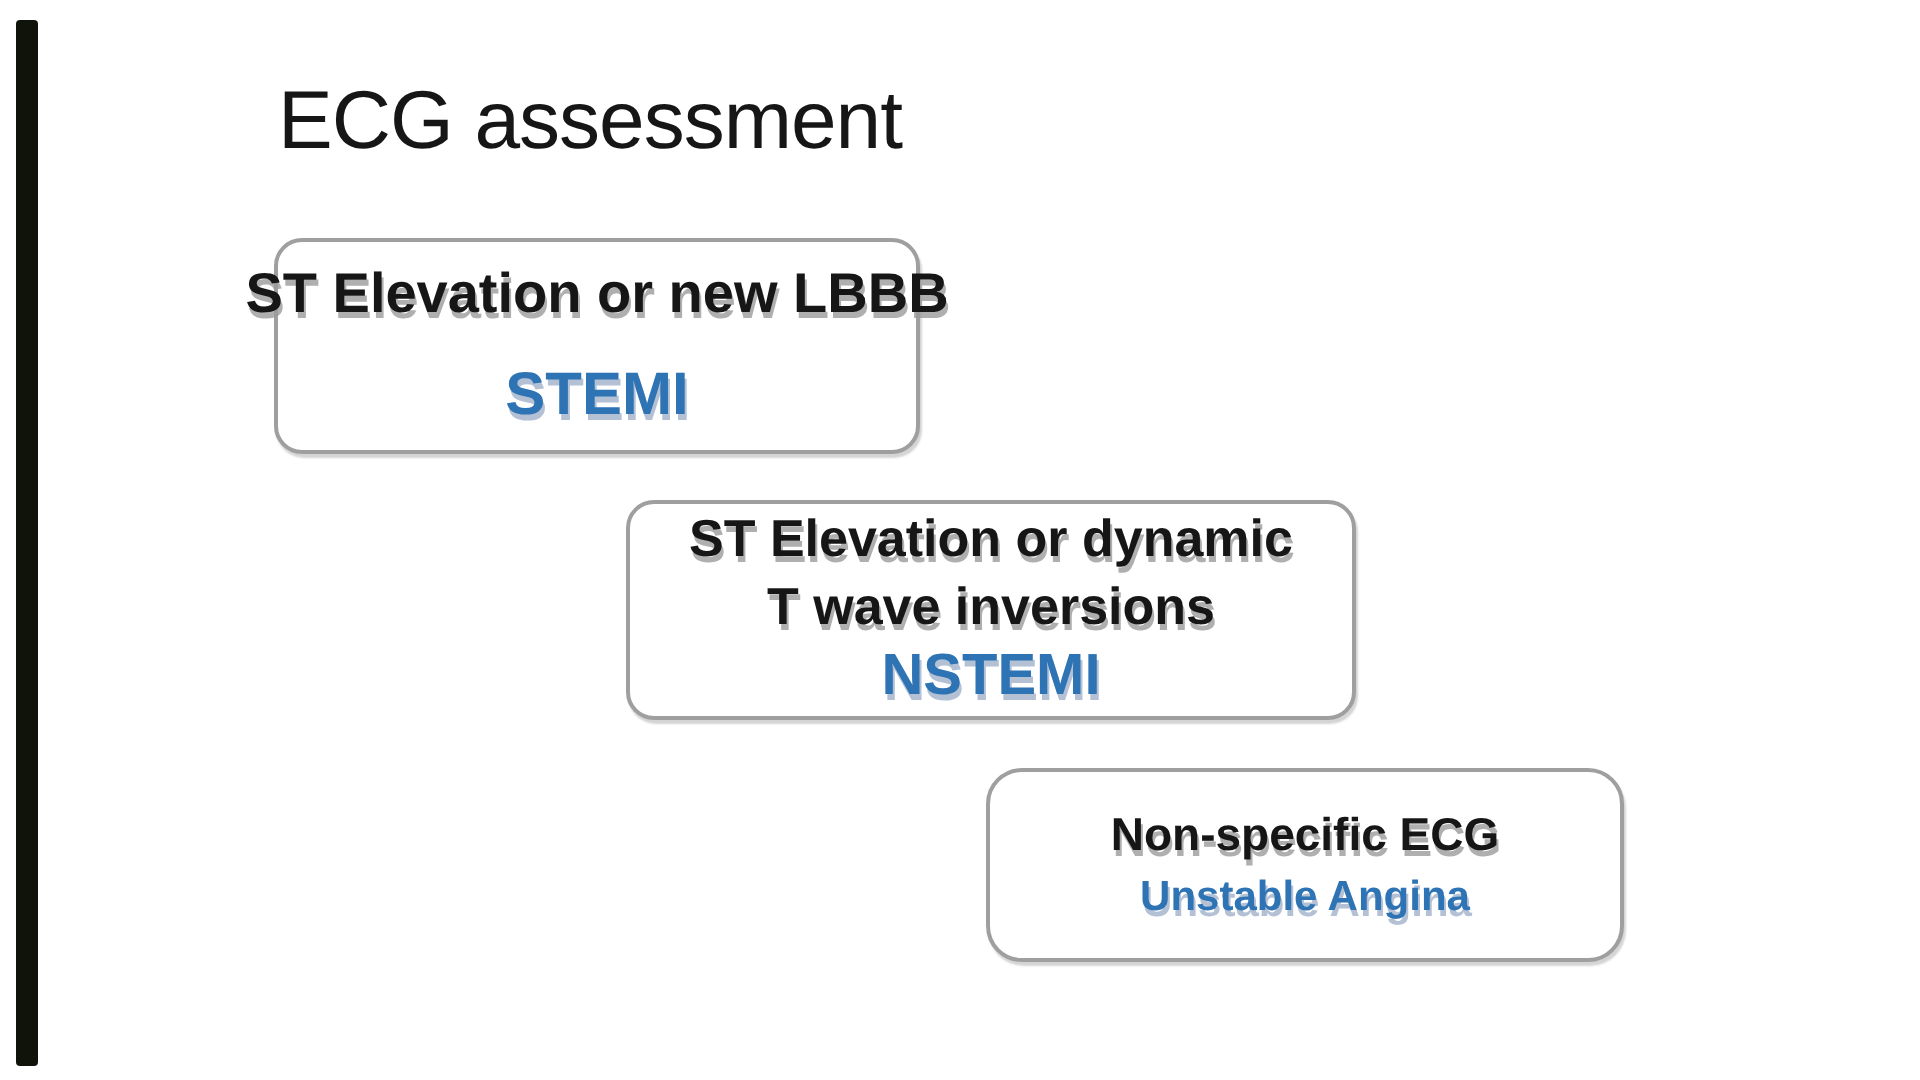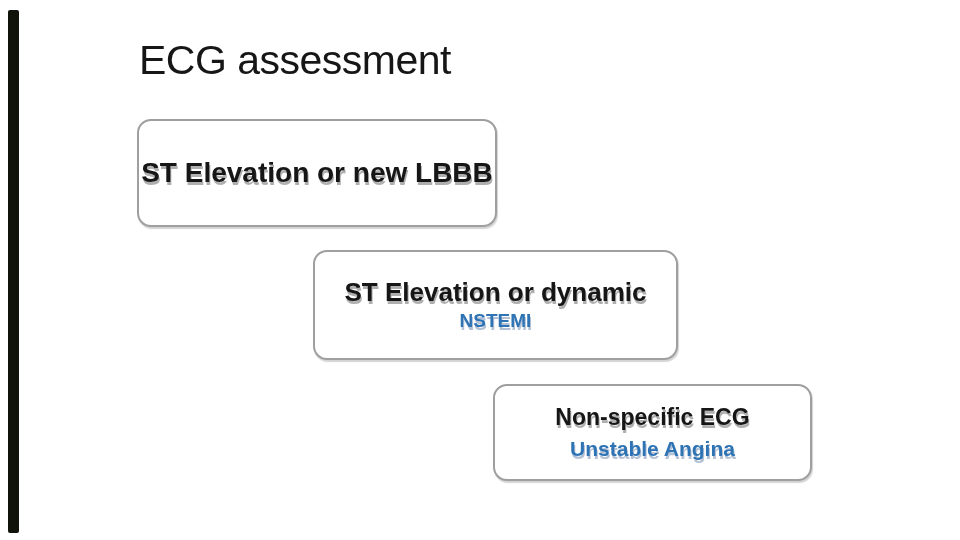--- a/index.html
+++ b/index.html
@@ -33,59 +33,61 @@
     border:2px solid var(--box-border,#9f9f9f);
     border-radius:14px;
     box-shadow:1px 2px 1px rgba(160,160,160,0.45);
     display:flex;
     flex-direction:column;
     align-items:center;
     justify-content:center;
     text-align:center;
     box-sizing:border-box;
   }
-  .box1{left:137px;top:119px;width:360px;height:108px;gap:16px;text-align:center;}
+  .box1{left:137px;top:119px;width:323px;height:108px;gap:16px;text-align:center;}
   .box2{left:313px;top:250px;width:365px;height:110px;gap:2px;}
-  .box3{left:493px;top:384px;width:319px;height:97px;gap:5px;}
+  .box3{left:493px;top:384px;width:319px;height:97px;gap:5px;border-radius:18px;}
   .crit{
     font-weight:700;
     color:var(--text-black,#161616);
     text-shadow:1px 3px 0 rgba(155,155,155,0.8);
     white-space:nowrap;
     line-height:1.2;
   }
   .diag{
     font-weight:700;
     color:var(--diagnosis-blue,#2E74B5);
     text-shadow:1px 3px 0 rgba(140,160,190,0.65);
     white-space:nowrap;
     line-height:1.2;
   }
   .box1 .crit{font-size:28px;}
   .box1 .diag{font-size:30px;}
   .box2 .crit{font-size:26px;}
-  .box2 .diag{font-size:19px;}
+  .box2 .diag{font-size:29px;}
   .box3 .crit{font-size:23px;}
   .box3 .diag{font-size:21px;}
 </style>
 </head>
 <body>
 
 <div class="slide">
 
   <div class="accent-bar"></div>
 
   <h1 class="title">ECG assessment</h1>
 
   <div class="box box1">
     <div class="crit">ST Elevation or new LBBB</div>
+    <div class="diag">STEMI</div>
   </div>
 
   <div class="box box2">
     <div class="crit">ST Elevation or dynamic</div>
+    <div class="crit">T wave inversions</div>
     <div class="diag">NSTEMI</div>
   </div>
 
   <div class="box box3">
     <div class="crit">Non-specific ECG</div>
     <div class="diag">Unstable Angina</div>
   </div>
 
 </div>
 

